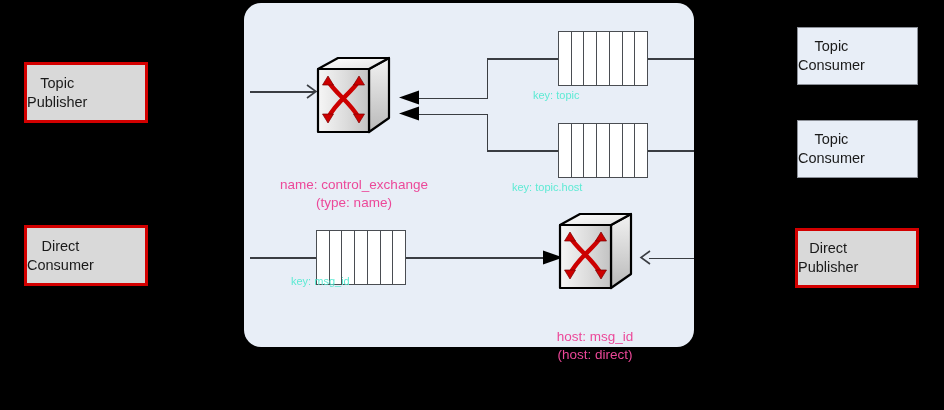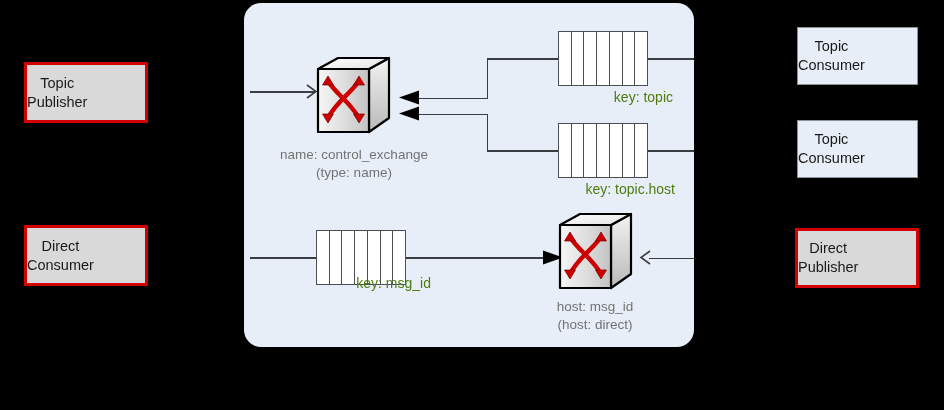--- a/index.html
+++ b/index.html
@@ -29,29 +29,29 @@
 
   
   .queue{
     position:absolute;box-sizing:border-box;
     background:#ffffff;border:1.6px solid #4a4d52;
     display:flex;
   }
   .queue .cell{flex:1 1 0;border-right:1.6px solid #4a4d52;}
   .queue .cell:last-child{border-right:none;}
   .queue-label{
-    position:absolute;text-align:right;font-size:14px;color:#4d7c0f;
+    position:absolute;text-align:left;font-size:11px;color:#5eead4;
     white-space:nowrap;
   }
 
   
   .exchange{position:absolute;}
   .exchange-label{
-    position:absolute;text-align:center;font-size:13.5px;color:#737373;
-    white-space:pre-line;line-height:1.3;
+    position:absolute;text-align:center;font-size:13.5px;color:#ec4899;
+    white-space:pre-line;line-height:1.3;margin-top:30px;
   }
 
   
   .wire{position:absolute;background:#3a3d42;}
   .wire.h{height:1.6px;}
   .wire.v{width:1.6px;}
   svg.arrowlayer{position:absolute;left:0;top:0;width:944px;height:410px;
                  pointer-events:none;overflow:visible;}
 </style>
 </head>
@@ -186,21 +186,21 @@
 
   <div class="queue" style="left:558px;top:123px;width:90px;height:55px;">
     <div class="cell"></div>
     <div class="cell"></div>
     <div class="cell"></div>
     <div class="cell"></div>
     <div class="cell"></div>
     <div class="cell"></div>
     <div class="cell"></div>
   </div>
-  <div class="queue-label" style="left:535px;top:181px;width:140px;">key: topic.host</div>
+  <div class="queue-label" style="left:512px;top:181px;width:140px;">key: topic.host</div>
 
   <div class="queue" style="left:316px;top:230px;width:90px;height:55px;">
     <div class="cell"></div>
     <div class="cell"></div>
     <div class="cell"></div>
     <div class="cell"></div>
     <div class="cell"></div>
     <div class="cell"></div>
     <div class="cell"></div>
   </div>

